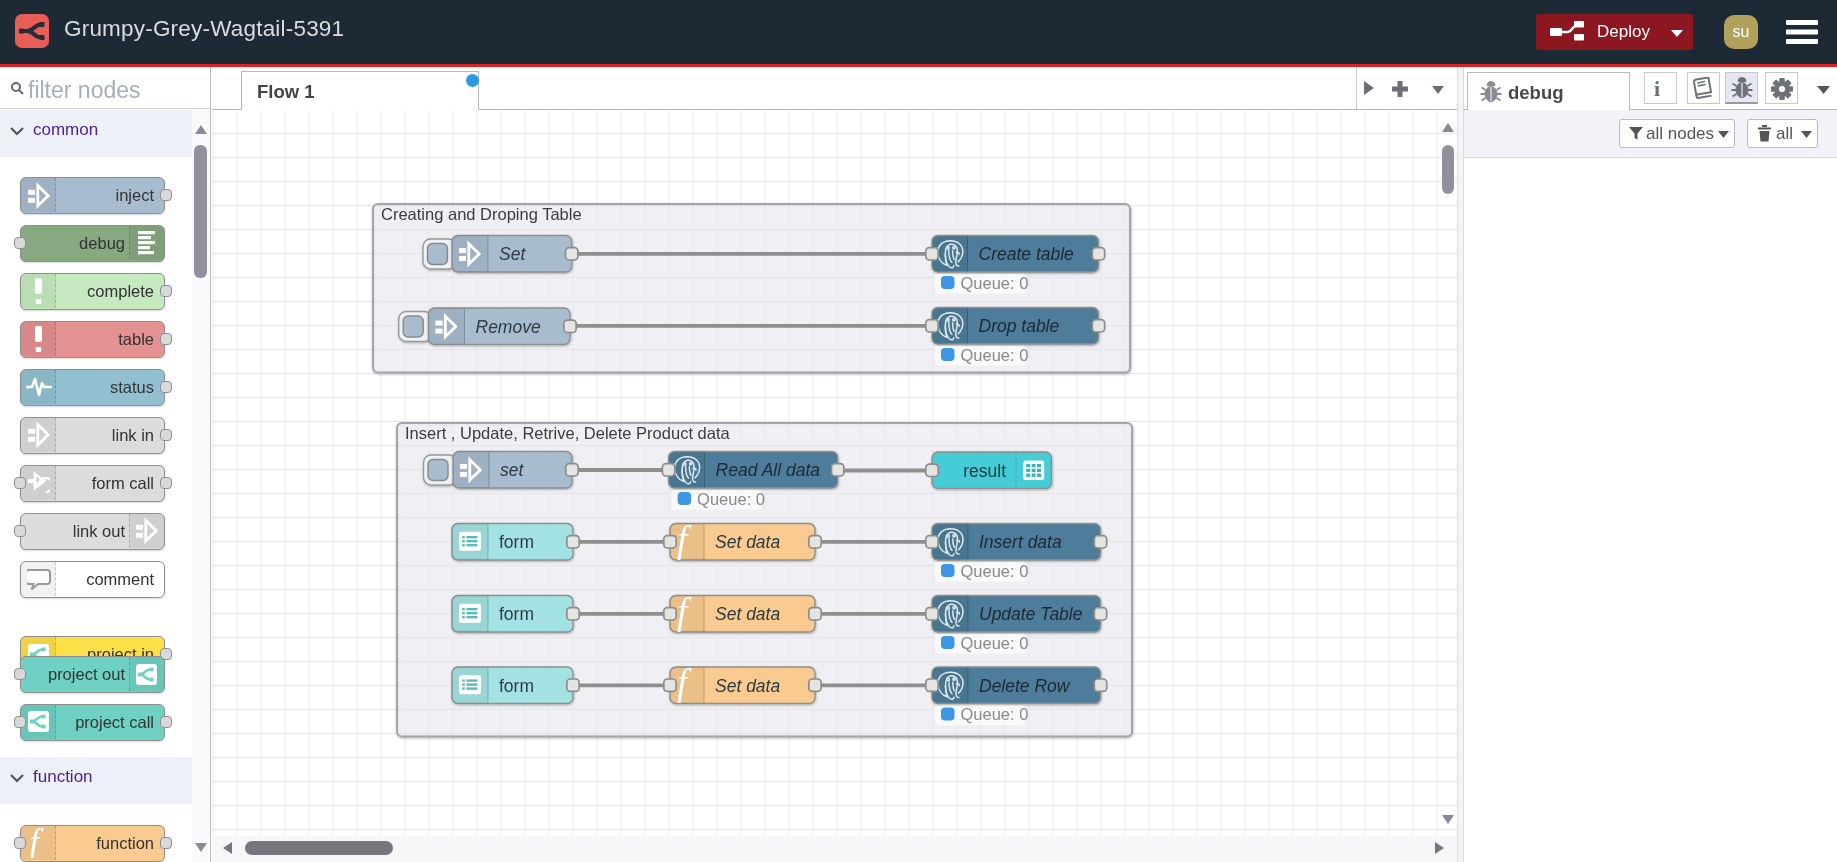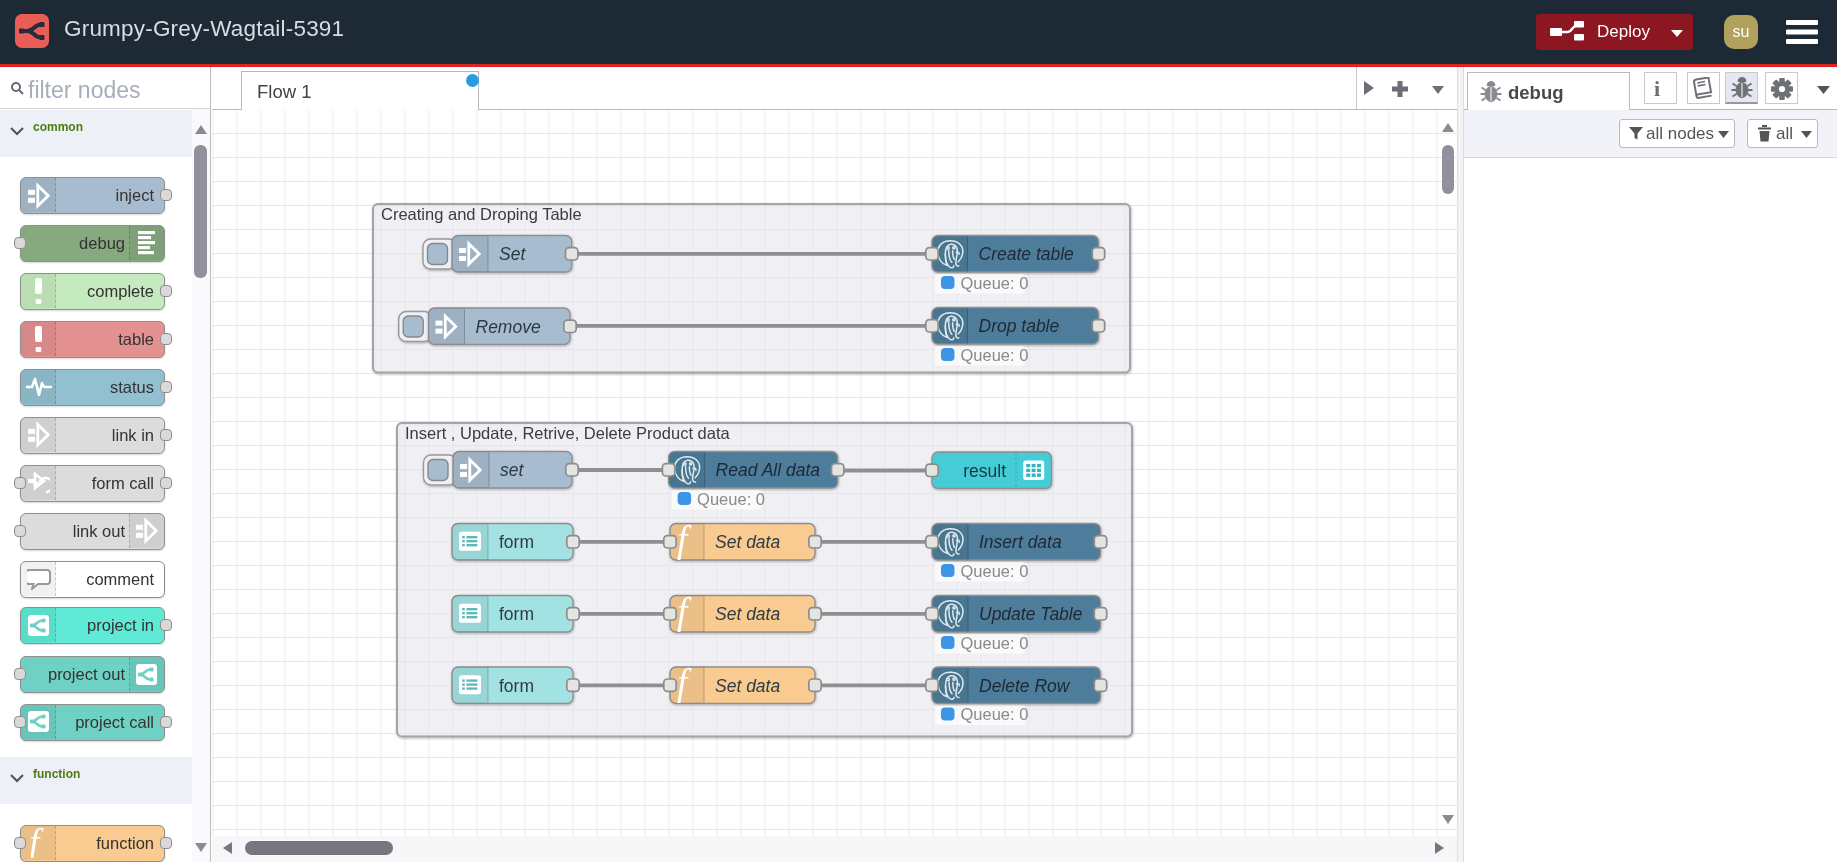--- a/index.html
+++ b/index.html
@@ -7,30 +7,30 @@
 #header{position:absolute;left:0;top:0;width:1837px;height:64px;background:#1e2936}
 #redline{position:absolute;left:0;top:64px;width:1837px;height:3px;background:#dd2222}
 #title{position:absolute;left:64px;top:16px;font-size:22.5px;color:#d9dde1;letter-spacing:.2px}
 #deploy{position:absolute;left:1536px;top:14px;width:157px;height:36px;background:#8c1721;border-radius:3px;color:#fff}
 #deploy .dtext{position:absolute;left:61px;top:8px;font-size:17px;color:#fff}
 #avatar{position:absolute;left:1724px;top:15px;width:34px;height:34px;border-radius:10px;background:#b2a05d;color:#fff;font-size:16px;text-align:center;line-height:34px}
 #palette{position:absolute;left:0;top:67px;width:211px;height:795px;background:#fff;border-right:1px solid #bbb}
 #psearch{position:absolute;left:0;top:0;width:210px;height:42px;background:#fff;border-bottom:1px solid #d4d4d4}
 #psearch span{position:absolute;left:28px;top:10px;font-size:23px;color:#a6aebb}
 .cat{position:absolute;left:0;width:210px;height:47px;background:#eef0f7}
-.cat b{position:absolute;left:33px;top:10px;font-size:12px;color:#4d7c0f;font-weight:bold}
+.cat b{position:absolute;left:33px;top:10px;font-size:17px;color:#4c1d95;font-weight:normal}
 .pnode{position:absolute;left:20px;width:145px;height:37px;border:1.4px solid #8f8f8f;border-radius:6px;box-shadow:0 1px 2px rgba(0,0,0,.15)}
 .picon{position:absolute;top:0;height:34.2px;width:35px;background:rgba(0,0,0,.055)}
 .picl{left:0;border-right:1px dashed rgba(0,0,0,.18);border-radius:4.5px 0 0 4.5px}
 .picr{right:0;border-left:1px dashed rgba(0,0,0,.18);border-radius:0 4.5px 4.5px 0}
 .plab{position:absolute;top:0;height:39px;font-size:16.5px;color:#333;line-height:35px;text-align:right}
 .pport{position:absolute;top:11px;width:12px;height:12px;background:#d9d9d9;border:1.7px solid #8f8f8f;border-radius:4px}
 #tabbar{position:absolute;left:212px;top:67px;width:1245px;height:43px;background:#fff;border-bottom:1px solid #b8b8c0}
 #flowtab{position:absolute;left:29px;top:4px;width:238px;height:39px;background:#fff;border:1px solid #b8b8c0;border-bottom:none}
-#flowtab b{position:absolute;left:15px;top:9px;font-size:18.5px;color:#444;font-weight:normal}
+#flowtab b{position:absolute;left:15px;top:9px;font-size:18.5px;color:#444;font-weight:bold}
 #sep1{position:absolute;left:1457px;top:67px;width:7px;height:795px;background:#f3f3f6;border-left:1px solid #ddd;border-right:1px solid #ddd}
 #sidebar{position:absolute;left:1464px;top:67px;width:373px;height:795px;background:#fff}
 #sbtabrow{position:absolute;left:0;top:0;width:373px;height:43px;background:#fff;border-bottom:1px solid #b8b8c0}
 #sbtab{position:absolute;left:3px;top:4.5px;width:163px;height:39px;background:#fff;border:1px solid #b8b8c0;border-bottom:none}
 #sbtab b{position:absolute;left:40px;top:9px;font-size:18.5px;color:#484848;font-weight:bold}
 .sbbtn{position:absolute;top:5px;width:33px;height:32px;background:#fff;border:1px solid #c9c9c9}
 #sbtoolbar{position:absolute;left:0;top:43px;width:373px;height:48px;background:#f2f2f9;border-bottom:1px solid #d8d8e2}
 .tbbtn{position:absolute;top:9px;height:29px;background:#fff;border:1px solid #b9b9c2;border-radius:3px;font-size:17px;color:#555}
 #hscroll{position:absolute;left:212px;top:836px;width:1245px;height:26px;background:#f7f7fa}
 </style></head>
@@ -180,21 +180,21 @@
       <div class="plab" style="left:0px;width:104px">link out</div>
       <div class="pport" style="left:-7.5px"></div>
     </div>
 <div class="pnode" style="top:493.5px;background:#ffffff">
       <div class="picon picl"></div>
       <svg width="24" height="22" viewBox="0 0 24 22" style="position:absolute;left:5.5px;top:6.1px">
         <path d="M2,2 h18 a3,3 0 0 1 3,3 v8 a3,3 0 0 1 -3,3 h-9 l-6,5 l1.5,-5 h-4.5 a3,3 0 0 1 -3,-3 v-8 a3,3 0 0 1 3,-3 z" fill="#fff" stroke="#999" stroke-width="2"></path>
       </svg>
       <div class="plab" style="left:36px;width:97px">comment</div>
     </div>
-<div class="pnode" style="top:540px;background:#5eead4">
+<div class="pnode" style="top:569px;background:#fde047">
       <div class="picon picl"></div>
       <svg width="21" height="21" viewBox="0 0 21 21" style="position:absolute;left:7.0px;top:6.6px">
         <rect x="0" y="0" width="21" height="21" rx="3" fill="#fff"></rect>
         <g stroke="#6fd1c4" stroke-width="2.6" fill="#6fd1c4">
           <path d="M4,10.5 C9,10.5 9,5.5 14,5.5 M4,10.5 C9,10.5 9,15.5 14,15.5" fill="none"></path>
           <rect x="2" y="8.6" width="4" height="3.8" stroke="none"></rect>
           <rect x="13.5" y="3.6" width="4" height="3.8" stroke="none"></rect>
           <rect x="13.5" y="13.6" width="4" height="3.8" stroke="none"></rect>
         </g>
       </svg>

